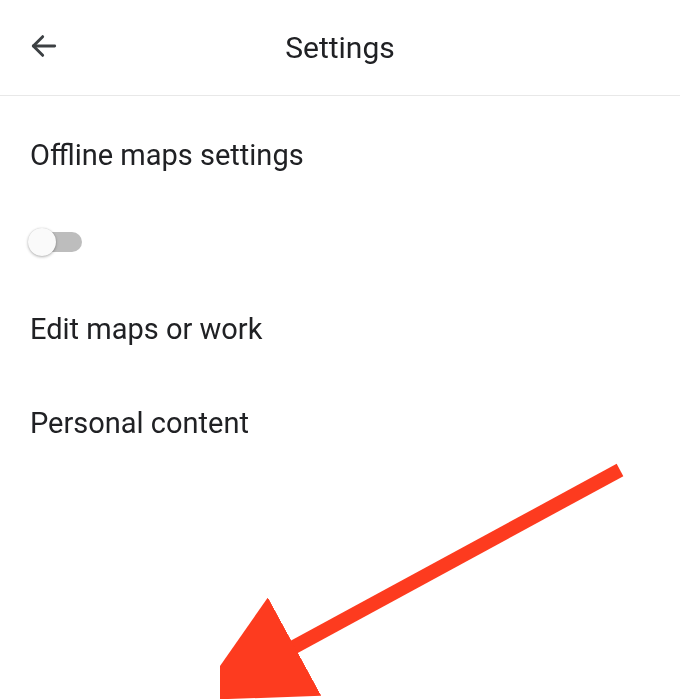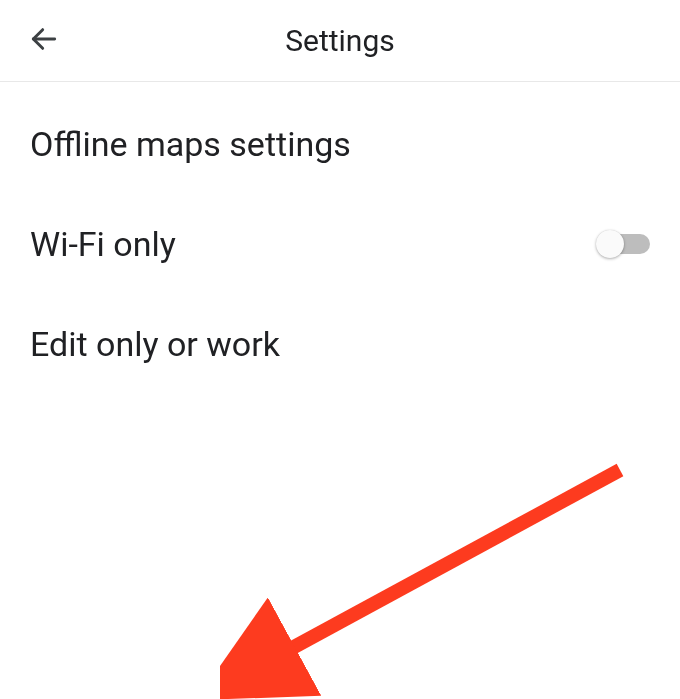--- a/index.html
+++ b/index.html
@@ -9,21 +9,21 @@
     }
     body {
       font-family: Roboto, "Helvetica Neue", Arial, sans-serif;
       background: #ffffff;
       width: 680px;
       height: 699px;
       position: relative;
       overflow: hidden;
     }
     .header {
-      height: 82px;
+      height: 96px;
       display: flex;
       align-items: center;
       padding: 0 20px;
       position: relative;
       border-bottom: 1px solid #e8e8e8;
     }
     .back-button {
       width: 48px;
       height: 48px;
       display: flex;
@@ -50,21 +50,21 @@
       padding-top: 12px;
     }
     .settings-item {
       padding: 30px 30px;
       display: flex;
       align-items: center;
       justify-content: space-between;
       cursor: pointer;
     }
     .settings-item-label {
-      font-size: 34px;
+      font-size: 29px;
       font-weight: 400;
       color: #202124;
     }
     .toggle {
       position: relative;
       width: 52px;
       height: 20px;
       background: #bdbdbd;
       border-radius: 10px;
       cursor: pointer;
@@ -100,32 +100,34 @@
   <div class="header-title">Settings</div>
 </div>
 
 <div class="settings-list">
 
   <div class="settings-item">
     <span class="settings-item-label">Offline maps settings</span>
   </div>
 
   <div class="settings-item">
-    <span class="settings-item-label">Wi-Fi only</span>
     <div class="toggle">
       <div class="toggle-knob"></div>
     </div>
   </div>
 
 
   <div class="settings-item">
-    <span class="settings-item-label">Edit only or work</span>
+    <span class="settings-item-label">Edit maps or work</span>
   </div>
 
 
+  <div class="settings-item">
+    <span class="settings-item-label">Personal content</span>
+  </div>
 
 </div>
 
 <svg class="annotation-arrow" style="left:220px; top:460px; width:420px; height:240px;" viewBox="0 0 420 240">
   <defs>
     <marker id="ah" markerWidth="8" markerHeight="8" refX="2" refY="4" orient="auto" markerUnits="strokeWidth">
       <polygon points="0,0 8,4 0,8" fill="#fd3b1f"></polygon>
     </marker>
   </defs>
   <line x1="400" y1="10" x2="50" y2="200" stroke="#fd3b1f" stroke-width="14" marker-end="url(#ah)"></line>

